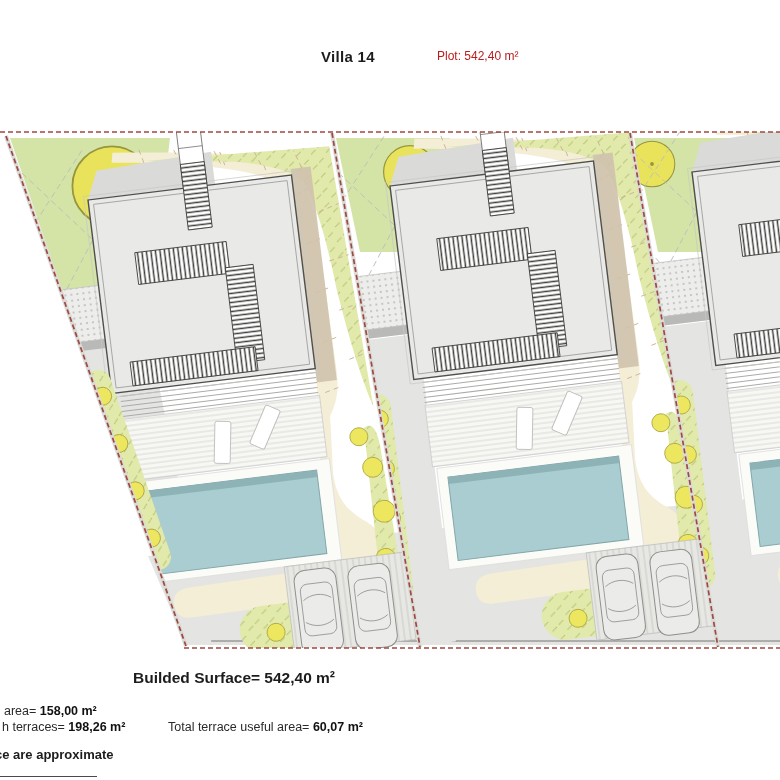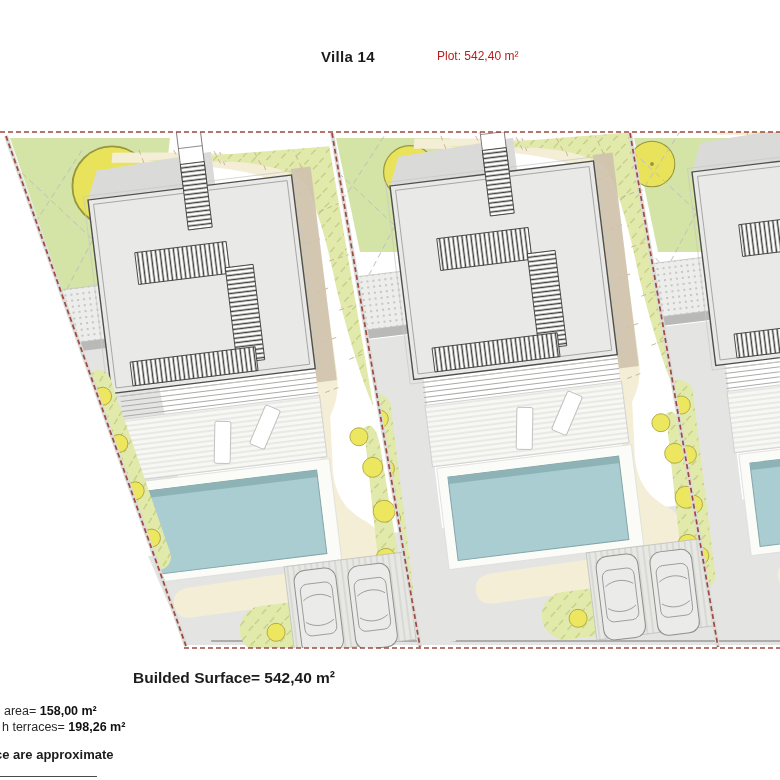--- a/index.html
+++ b/index.html
@@ -229,16 +229,17 @@
       <path class="bound-gray" d="M630,133 L718,647"></path>
       <path class="bound-red" d="M630,133 L718,647"></path>
       <path class="bound-red" d="M184,648 H780"></path>
     </g>
   </svg>
 
   <div class="abs builded">Builded Surface= 542,40 m²</div>
 
   <div class="abs srow r-area"><span>area= </span><b>158,00 m²</b></div>
   <div class="abs srow r-terr"><span>h terraces= </span><b>198,26 m²</b></div>
+  <div class="abs srow r-tuseful"><span>Total terrace useful area= </span><b>60,07 m²</b></div>
 
   <div class="abs footnote">ce are approximate</div>
   <div class="abs bottom-rule"></div>
 </div>
 
 </body></html>

